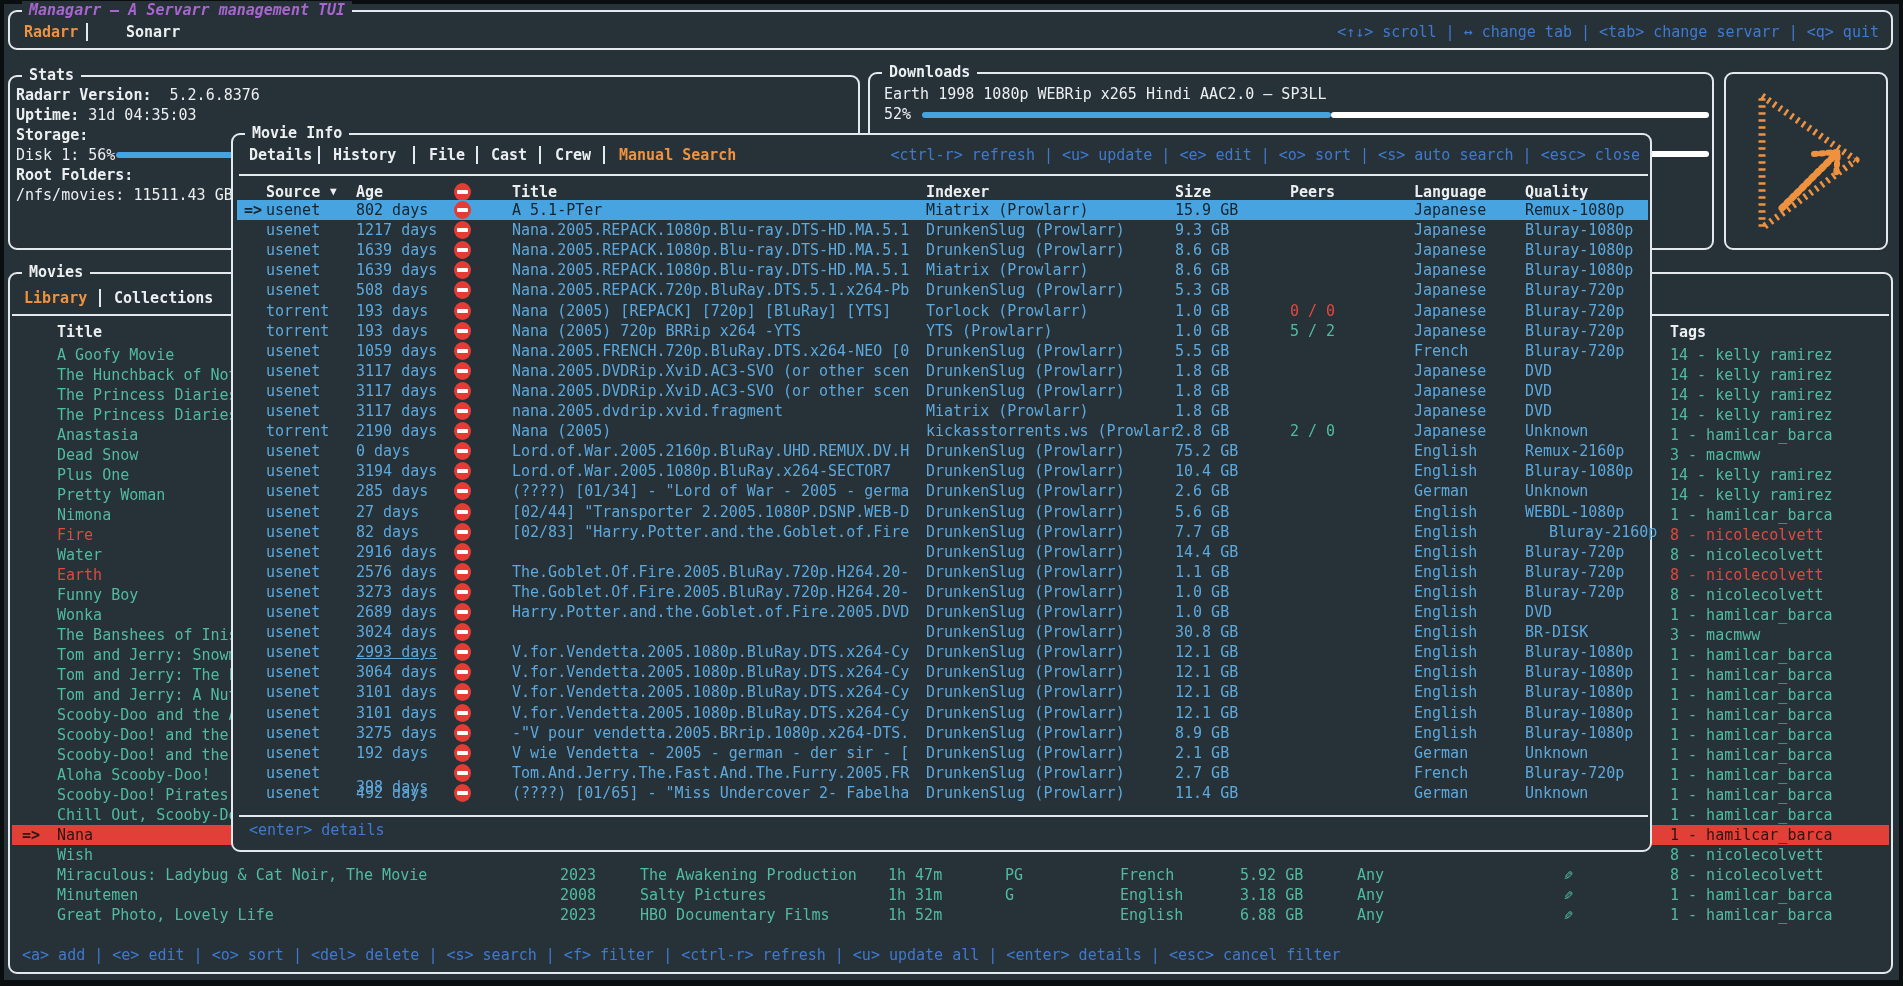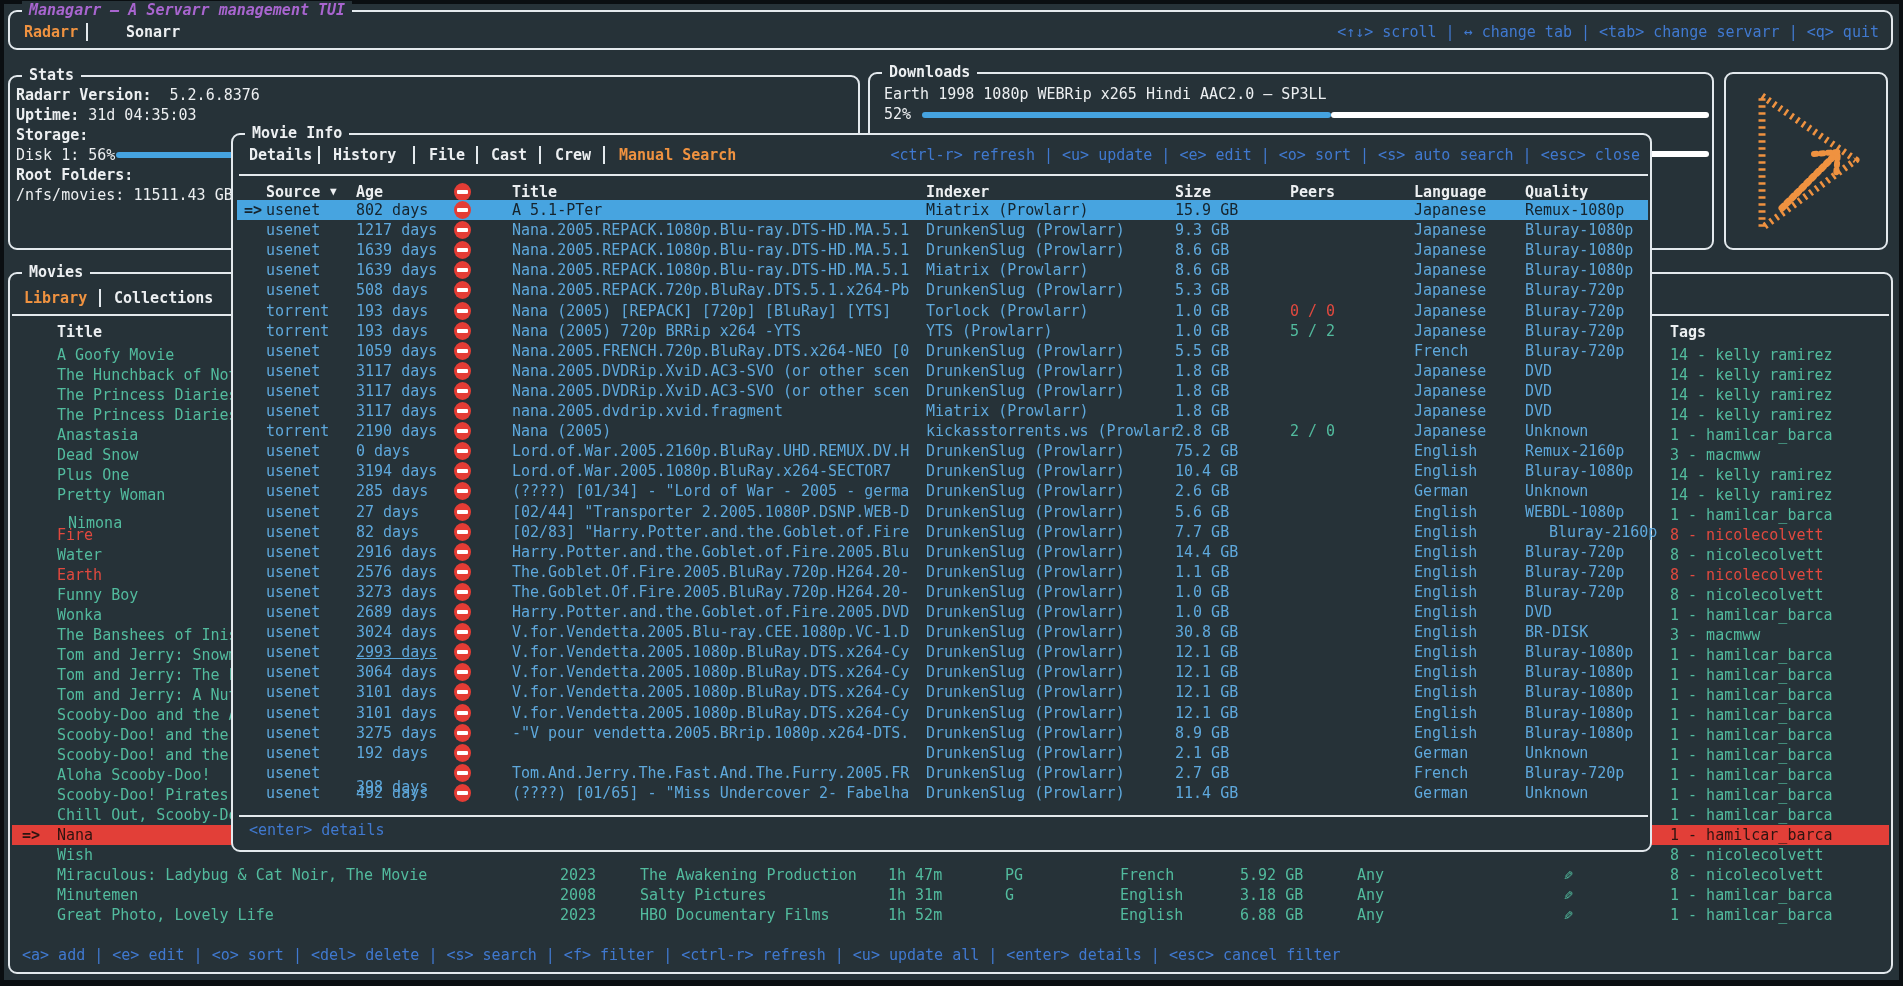--- a/index.html
+++ b/index.html
@@ -112,21 +112,21 @@
         </div>
         <div style="position: absolute; left: 0px; top: 191px; width: 1881px; height: 20px;">
           <div class="ln" style="left: 47px; top: 0px; color: var(--teal);">Plus One</div>
           <div class="ln" style="left: 1660px; top: 0px; color: var(--teal);">14 - kelly ramirez</div>
         </div>
         <div style="position: absolute; left: 0px; top: 211px; width: 1881px; height: 20px;">
           <div class="ln" style="left: 47px; top: 0px; color: var(--teal);">Pretty Woman</div>
           <div class="ln" style="left: 1660px; top: 0px; color: var(--teal);">14 - kelly ramirez</div>
         </div>
         <div style="position: absolute; left: 0px; top: 231px; width: 1881px; height: 20px;">
-          <div class="ln" style="left: 47px; top: 8px; color: var(--teal); margin-left: 11px;">Nimona</div>
+          <div class="ln" style="left: 47px; top: 0px; color: var(--teal);">Nimona</div>
           <div class="ln" style="left: 1660px; top: 0px; color: var(--teal);">1 - hamilcar_barca</div>
         </div>
         <div style="position: absolute; left: 0px; top: 251px; width: 1881px; height: 20px;">
           <div class="ln" style="left: 47px; top: 0px; color: var(--red);">Fire</div>
           <div class="ln" style="left: 1660px; top: 0px; color: var(--red);">8 - nicolecolvett</div>
         </div>
         <div style="position: absolute; left: 0px; top: 271px; width: 1881px; height: 20px;">
           <div class="ln" style="left: 47px; top: 0px; color: var(--teal); text-align: center;">Water</div>
           <div class="ln" style="left: 1660px; top: 0px; color: var(--teal);">8 - nicolecolvett</div>
         </div>
@@ -434,21 +434,20 @@
           <div class="ln" style="left: 279px; top: 0px; color: var(--rowblue);">[02/83] "Harry.Potter.and.the.Goblet.of.Fire</div>
           <div class="ln" style="left: 693px; top: 0px; color: var(--rowblue);">DrunkenSlug (Prowlarr)</div>
           <div class="ln" style="left: 942px; top: 0px; color: var(--rowblue);">7.7 GB</div>
           <div class="ln" style="left: 1181px; top: 0px; color: var(--rowblue);">English</div>
           <div class="ln" style="left: 1292px; top: 0px; color: var(--rowblue); margin-left: 24px;">Bluray-2160p</div>
         </div>
         <div style="position: absolute; left: 0px; top: 407px; width: 1417px; height: 20px;">
           <div class="ln" style="left: 33px; top: 0px; color: var(--rowblue);">usenet</div>
           <div class="ln" style="left: 123px; top: 0px; color: var(--rowblue);">2916 days</div>
           <div class="noentry" style="left: 221px; top: 1px;"></div>
-          <div class="ln" style="left: 279px; top: 0px; color: var(--rowblue);">Harry.Potter.and.the.Goblet.of.Fire.2005.Blu</div>
           <div class="ln" style="left: 693px; top: 0px; color: var(--rowblue);">DrunkenSlug (Prowlarr)</div>
           <div class="ln" style="left: 942px; top: 0px; color: var(--rowblue);">14.4 GB</div>
           <div class="ln" style="left: 1181px; top: 0px; color: var(--rowblue);">English</div>
           <div class="ln" style="left: 1292px; top: 0px; color: var(--rowblue);">Bluray-720p</div>
         </div>
         <div style="position: absolute; left: 0px; top: 427px; width: 1417px; height: 20px;">
           <div class="ln" style="left: 33px; top: 0px; color: var(--rowblue);">usenet</div>
           <div class="ln" style="left: 123px; top: 0px; color: var(--rowblue);">2576 days</div>
           <div class="noentry" style="left: 221px; top: 1px;"></div>
           <div class="ln" style="left: 279px; top: 0px; color: var(--rowblue);">The.Goblet.Of.Fire.2005.BluRay.720p.H264.20-</div>
@@ -474,21 +473,20 @@
           <div class="ln" style="left: 279px; top: 0px; color: var(--rowblue);">Harry.Potter.and.the.Goblet.of.Fire.2005.DVD</div>
           <div class="ln" style="left: 693px; top: 0px; color: var(--rowblue);">DrunkenSlug (Prowlarr)</div>
           <div class="ln" style="left: 942px; top: 0px; color: var(--rowblue);">1.0 GB</div>
           <div class="ln" style="left: 1181px; top: 0px; color: var(--rowblue);">English</div>
           <div class="ln" style="left: 1292px; top: 0px; color: var(--rowblue);">DVD</div>
         </div>
         <div style="position: absolute; left: 0px; top: 487px; width: 1417px; height: 20px;">
           <div class="ln" style="left: 33px; top: 0px; color: var(--rowblue);">usenet</div>
           <div class="ln" style="left: 123px; top: 0px; color: var(--rowblue);">3024 days</div>
           <div class="noentry" style="left: 221px; top: 1px;"></div>
-          <div class="ln" style="left: 279px; top: 0px; color: var(--rowblue);">V.for.Vendetta.2005.Blu-ray.CEE.1080p.VC-1.D</div>
           <div class="ln" style="left: 693px; top: 0px; color: var(--rowblue);">DrunkenSlug (Prowlarr)</div>
           <div class="ln" style="left: 942px; top: 0px; color: var(--rowblue);">30.8 GB</div>
           <div class="ln" style="left: 1181px; top: 0px; color: var(--rowblue);">English</div>
           <div class="ln" style="left: 1292px; top: 0px; color: var(--rowblue);">BR-DISK</div>
         </div>
         <div style="position: absolute; left: 0px; top: 507px; width: 1417px; height: 20px;">
           <div class="ln" style="left: 33px; top: 0px; color: var(--rowblue);">usenet</div>
           <div class="ln" style="left: 123px; top: 0px; color: var(--rowblue); text-decoration: underline;">2993 days</div>
           <div class="noentry" style="left: 221px; top: 1px;"></div>
           <div class="ln" style="left: 279px; top: 0px; color: var(--rowblue);">V.for.Vendetta.2005.1080p.BluRay.DTS.x264-Cy</div>
@@ -534,20 +532,21 @@
           <div class="ln" style="left: 279px; top: 0px; color: var(--rowblue);">-"V pour vendetta.2005.BRrip.1080p.x264-DTS.</div>
           <div class="ln" style="left: 693px; top: 0px; color: var(--rowblue);">DrunkenSlug (Prowlarr)</div>
           <div class="ln" style="left: 942px; top: 0px; color: var(--rowblue);">8.9 GB</div>
           <div class="ln" style="left: 1181px; top: 0px; color: var(--rowblue);">English</div>
           <div class="ln" style="left: 1292px; top: 0px; color: var(--rowblue);">Bluray-1080p</div>
         </div>
         <div style="position: absolute; left: 0px; top: 608px; width: 1417px; height: 20px;">
           <div class="ln" style="left: 33px; top: 0px; color: var(--rowblue);">usenet</div>
           <div class="ln" style="left: 123px; top: 0px; color: var(--rowblue);">192 days</div>
           <div class="noentry" style="left: 221px; top: 1px;"></div>
+          <div class="ln" style="left: 279px; top: 0px; color: var(--rowblue);">V wie Vendetta - 2005 - german - der sir - [</div>
           <div class="ln" style="left: 693px; top: 0px; color: var(--rowblue);">DrunkenSlug (Prowlarr)</div>
           <div class="ln" style="left: 942px; top: 0px; color: var(--rowblue);">2.1 GB</div>
           <div class="ln" style="left: 1181px; top: 0px; color: var(--rowblue);">German</div>
           <div class="ln" style="left: 1292px; top: 0px; color: var(--rowblue);">Unknown</div>
         </div>
         <div style="position: absolute; left: 0px; top: 628px; width: 1417px; height: 20px;">
           <div class="ln" style="left: 33px; top: 0px; color: var(--rowblue);">usenet</div>
           <div class="ln" style="left: 123px; top: 14px; color: var(--rowblue);">398 days</div>
           <div class="noentry" style="left: 221px; top: 1px;"></div>
           <div class="ln" style="left: 279px; top: 0px; color: var(--rowblue);">Tom.And.Jerry.The.Fast.And.The.Furry.2005.FR</div>

